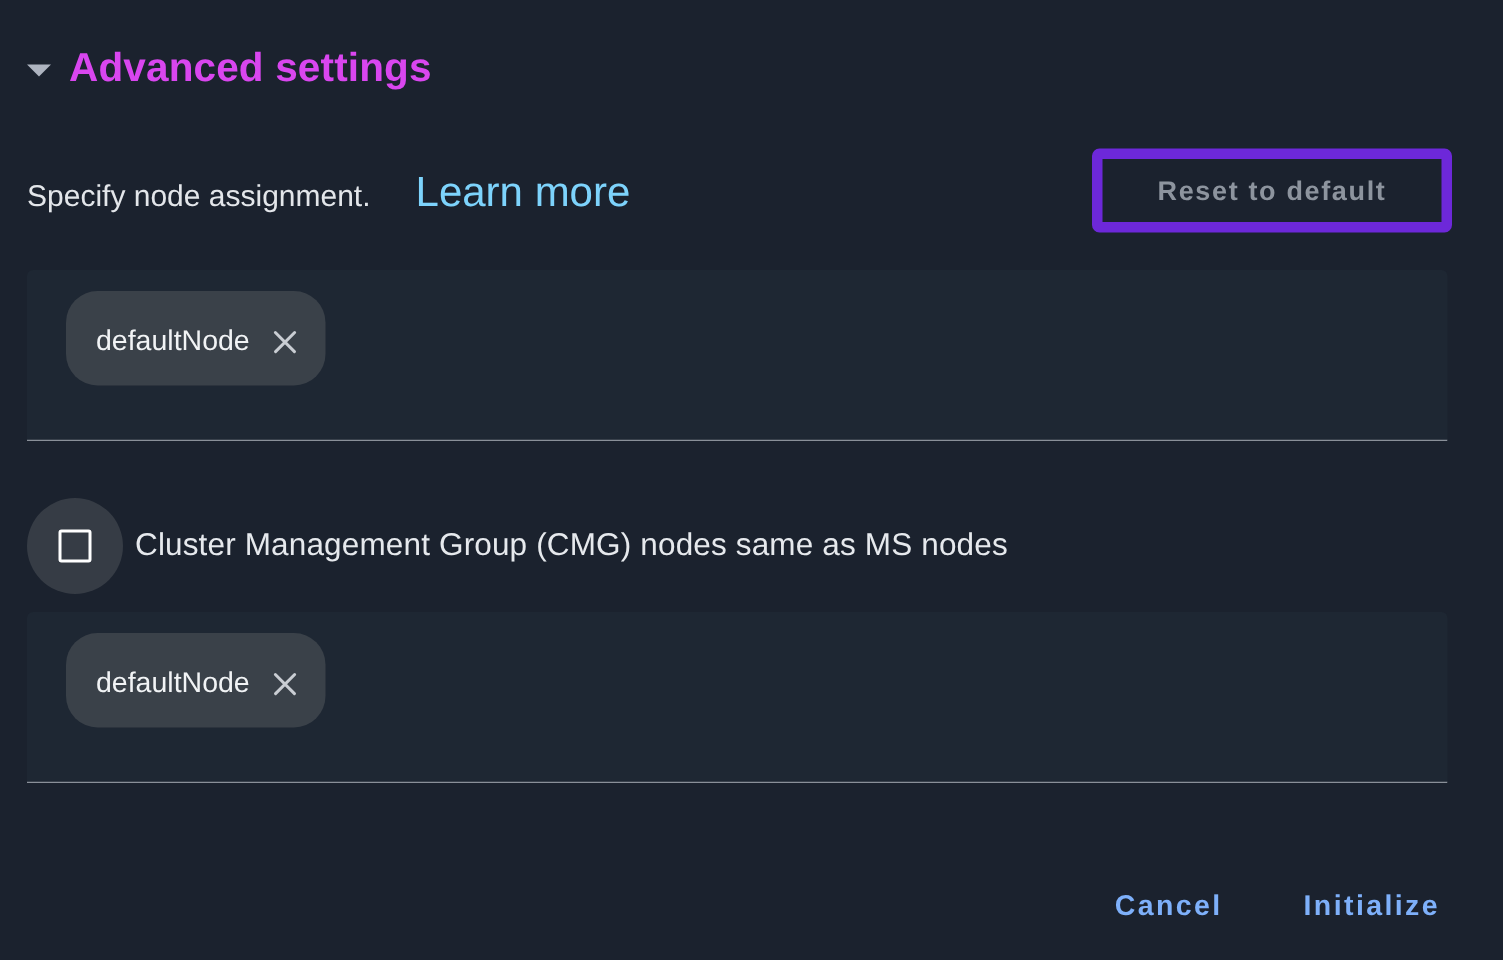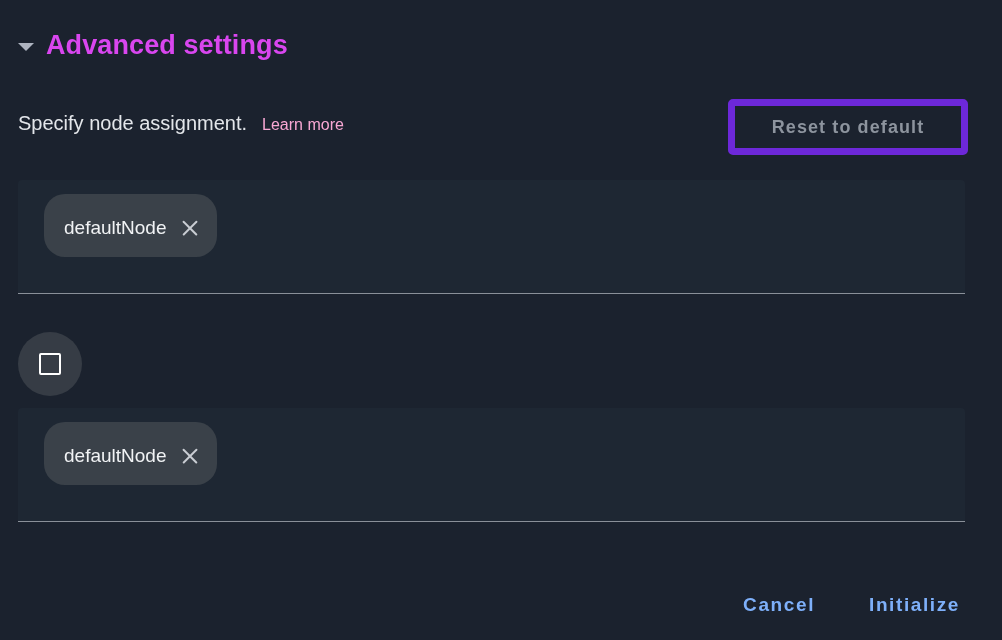--- a/index.html
+++ b/index.html
@@ -42,29 +42,29 @@
     letter-spacing: 0.1px;
   }
 
   
   .subtitle-row {
     position: absolute;
     left: 18px;
     top: 112px;
     display: flex;
     align-items: baseline;
-    gap: 15px;
+    gap: 30px;
   }
   .subtitle-text {
     font-size: 20px;
     color: #e3e6ea;
   }
   .learn-more {
-    font-size: 16px;
-    color: #f9a8d4;
+    font-size: 28px;
+    color: #7dd3fc;
     cursor: pointer;
     text-decoration: none;
   }
 
   
   .reset-btn {
     position: absolute;
     right: 34px;
     top: 99px;
     width: 240px;
@@ -217,20 +217,21 @@
       <span>defaultNode</span>
       <span class="chip-remove"></span>
     </span>
   </div>
 </div>
 
 <div class="check-row">
   <span class="check-hit">
     <span class="check-box"></span>
   </span>
+  <span class="check-label">Cluster Management Group (CMG) nodes same as MS nodes</span>
 </div>
 
 <div class="field field-cmg">
   <div class="chip-row">
     <span class="chip">
       <span>defaultNode</span>
       <span class="chip-remove"></span>
     </span>
   </div>
 </div>

